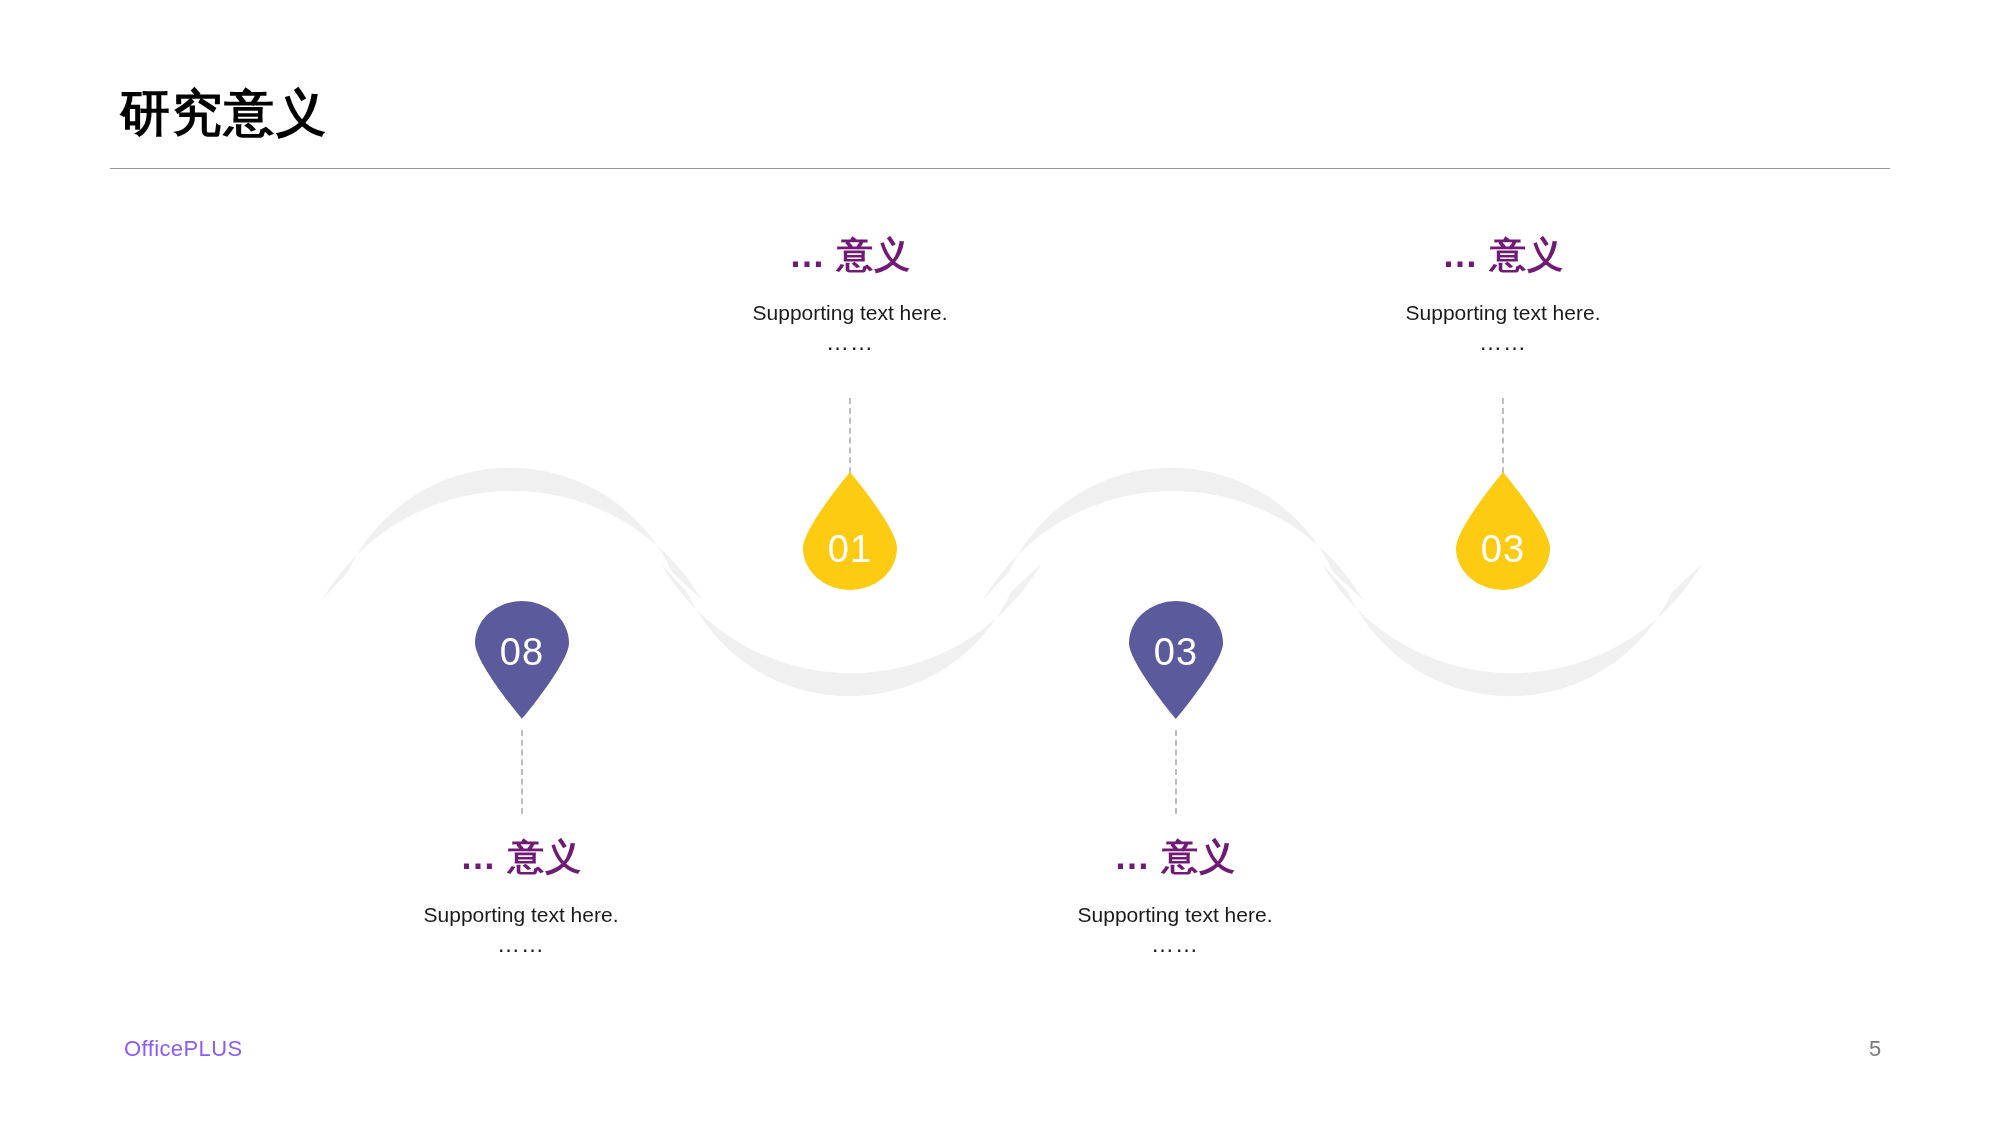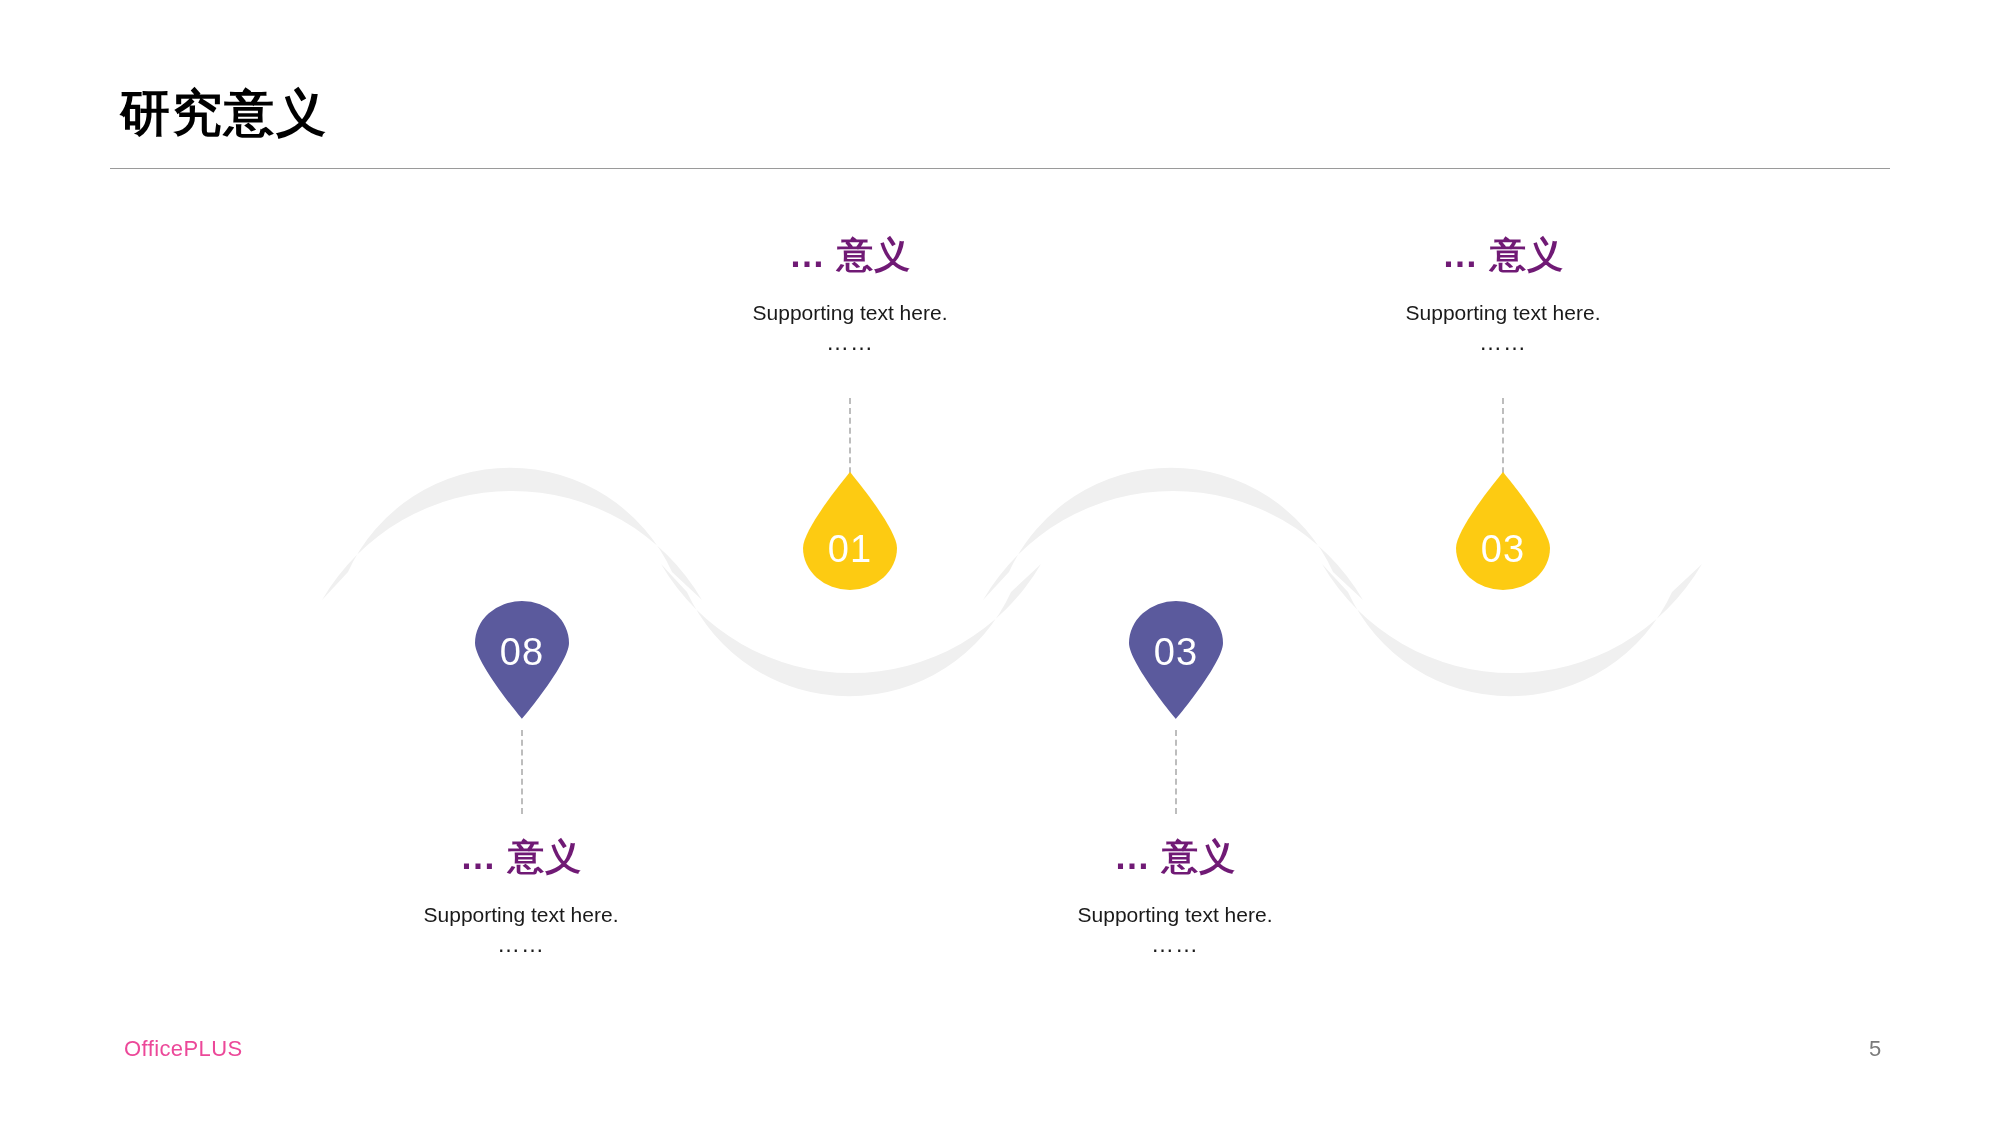--- a/index.html
+++ b/index.html
@@ -106,21 +106,21 @@
     letter-spacing: 1px;
     line-height: 1.35;
   }
 
   
   .footer-brand {
     position: absolute;
     left: 124px;
     top: 1036px;
     font-size: 22px;
-    color: #ec4899;
+    color: #8b5cf6;
     letter-spacing: 0.4px;
   }
   .footer-page {
     position: absolute;
     left: 1845px;
     top: 1036px;
     width: 60px;
     text-align: center;
     font-size: 22px;
     color: #7a7a7a;

